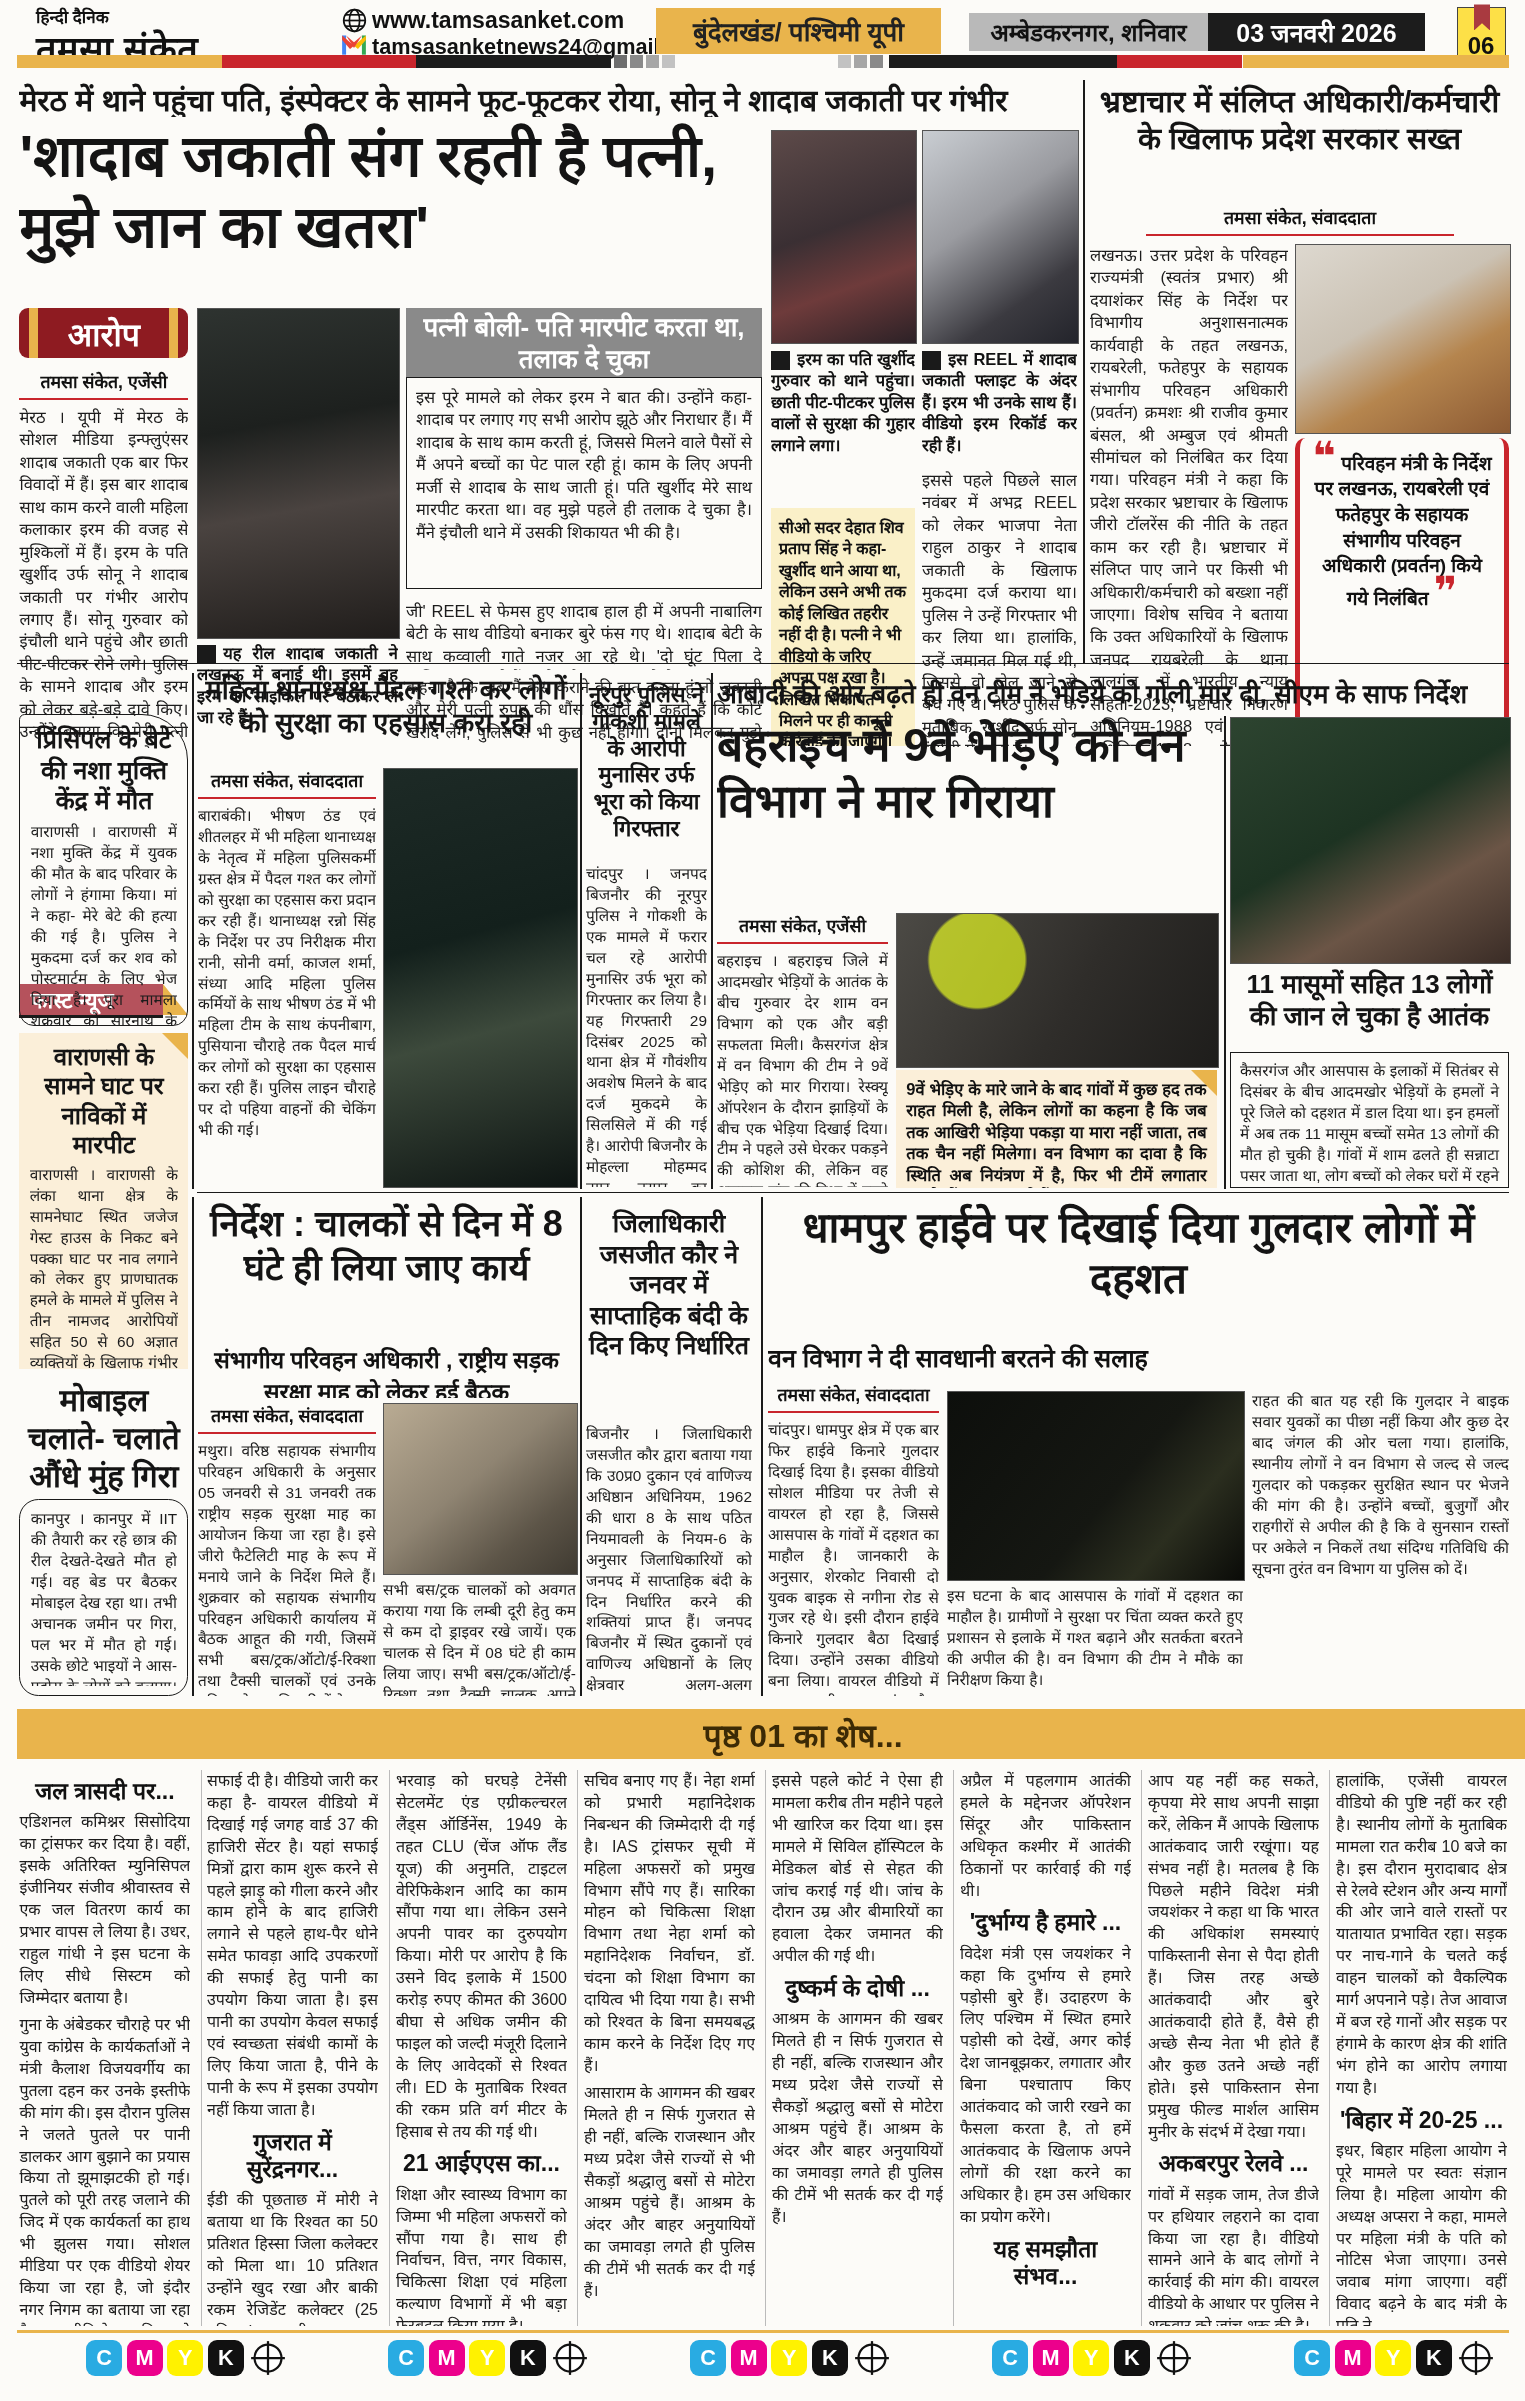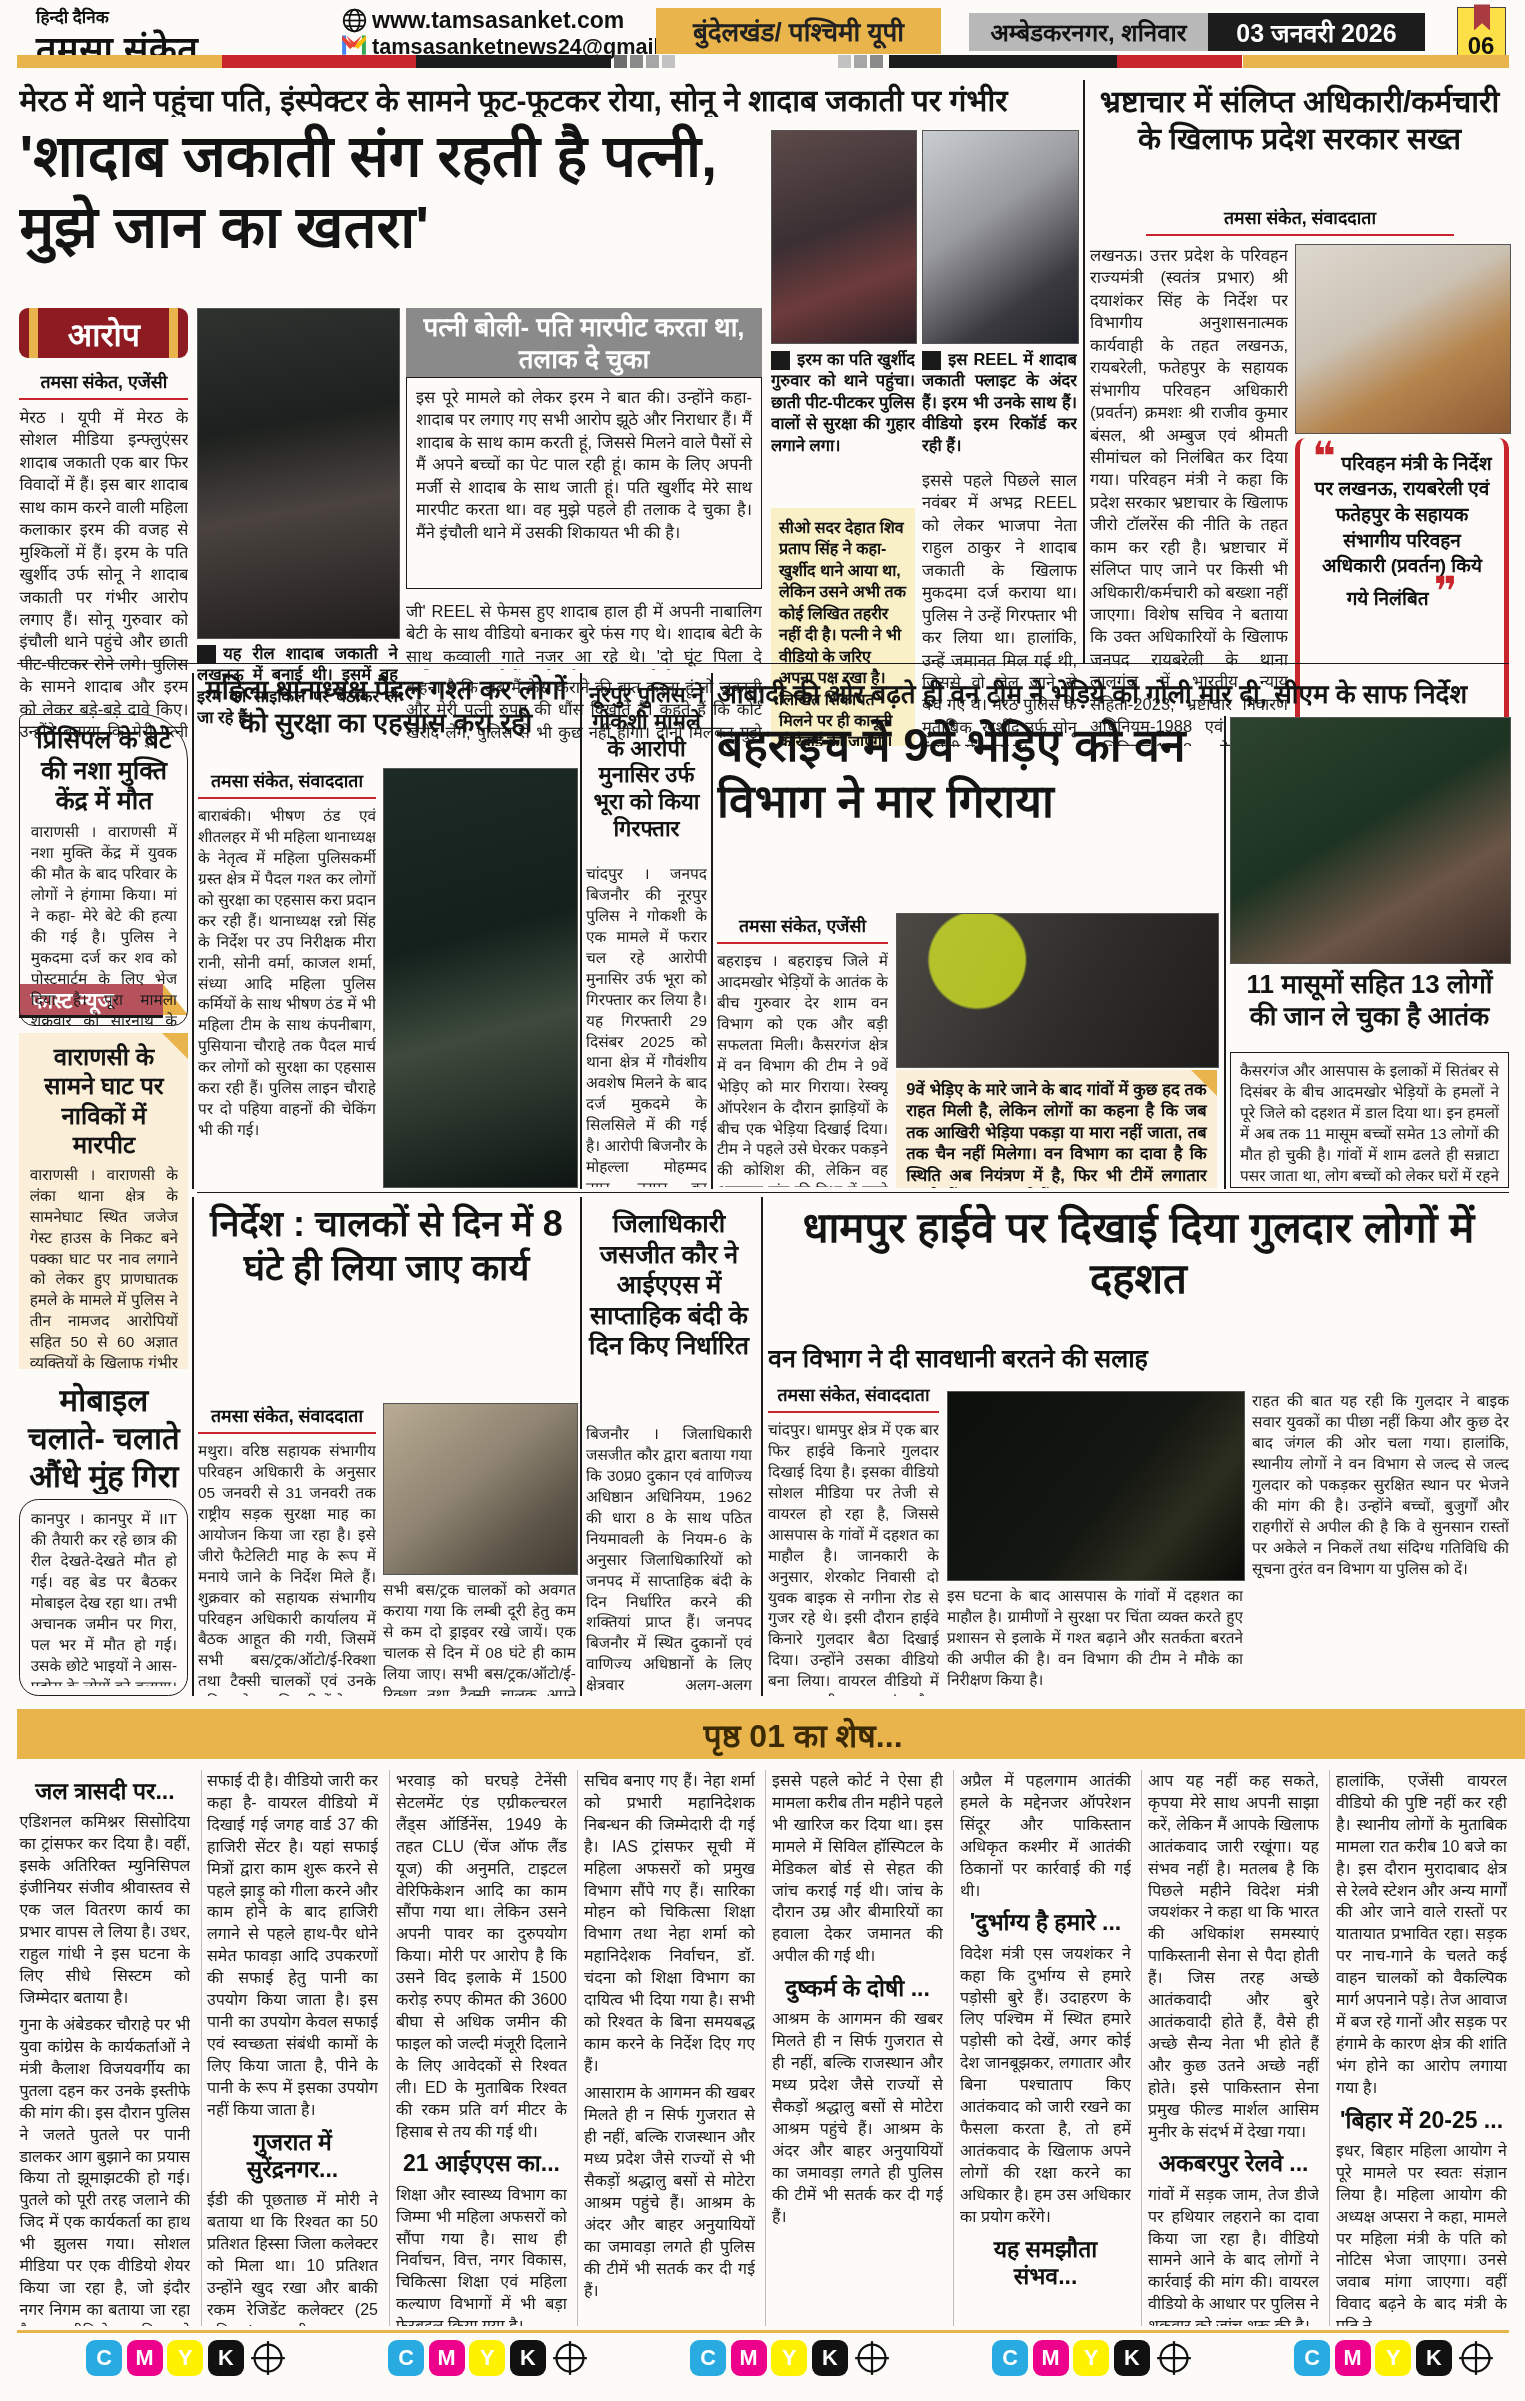--- a/index.html
+++ b/index.html
@@ -162,26 +162,27 @@
   <div class="abs photo" style="left:1230px;top:717px;width:279px;height:245px;background:linear-gradient(150deg,#2d4430 0%,#1d3322 45%,#6b5546 70%,#3a2c26 100%);"></div>
   <div class="abs hl center" style="left:1230px;top:969px;width:279px;height:78px;font-size:26px;overflow:hidden;">11 मासूमों सहित 13 लोगों की जान ले चुका है आतंक</div>
   <div class="abs borderbox body small" style="left:1230px;top:1052px;width:279px;height:136px;border-width:1.1px;">कैसरगंज और आसपास के इलाकों में सितंबर से दिसंबर के बीच आदमखोर भेड़ियों के हमलों ने पूरे जिले को दहशत में डाल दिया था। इन हमलों में अब तक 11 मासूम बच्चों समेत 13 लोगों की मौत हो चुकी है। गांवों में शाम ढलते ही सन्नाटा पसर जाता था, लोग बच्चों को लेकर घरों में रहने को मजबूर हो रहे थे। हमलों को लेकर शासन स्तर तक चिंता जताई गई।</div>
 
   <div class="abs hr" style="left:197px;top:1192px;width:1312px;"></div>
   <div class="abs vr" style="left:192px;top:1197px;height:499px;"></div>
   <div class="abs vr" style="left:580px;top:1197px;height:499px;"></div>
   <div class="abs vr" style="left:761px;top:1197px;height:499px;"></div>
 
   <div class="abs hl center" style="left:198px;top:1202px;width:377px;height:135px;font-size:36px;overflow:hidden;">निर्देश : चालकों से दिन में 8 घंटे ही लिया जाए कार्य</div>
+  <div class="abs subhead center" style="left:198px;top:1343px;width:377px;height:55px;font-size:23px;overflow:hidden;">संभागीय परिवहन अधिकारी , राष्ट्रीय सड़क सुरक्षा माह को लेकर हुई बैठक</div>
   <div class="abs byline" style="left:198px;top:1403px;width:178px;">तमसा संकेत, संवाददाता</div>
   <div class="abs photo" style="left:383px;top:1403px;width:193px;height:170px;background:linear-gradient(140deg,#b9ab93 0%,#8f8472 45%,#5d5548 75%,#3f3a31 100%);"></div>
   <div class="abs body small" style="left:198px;top:1441px;width:178px;height:255px;">मथुरा। वरिष्ठ सहायक संभागीय परिवहन अधिकारी के अनुसार 05 जनवरी से 31 जनवरी तक राष्ट्रीय सड़क सुरक्षा माह का आयोजन किया जा रहा है। इसे जीरो फैटेलिटी माह के रूप में मनाये जाने के निर्देश मिले हैं। शुक्रवार को सहायक संभागीय परिवहन अधिकारी कार्यालय में बैठक आहूत की गयी, जिसमें सभी बस/ट्रक/ऑटो/ई-रिक्शा तथा टैक्सी चालकों एवं उनके यूनियन के पदाधिकारियों के साथ जीरो फैटेलिटी हेतु बैठक आहूत की गयी, जिसमें सभी बस/ट्रक ऑपरेटरों को अपने वाहनों को मार्ग से भेजने से पूर्व ब्रेक सिस्टम, क्लच सिस्टम, फॉग लाइट, स्टेरिंग सिस्टम, बैक लाइट आदि को दुरुस्त रखने, वाहनों को रिफ्लेक्टर से आच्छादित करने तथा वाहनों में स्वच्छ इलैक्ट्रिक उपकरणों के प्रयोग की हिदायत दी गयी।</div>
   <div class="abs body small" style="left:383px;top:1580px;width:193px;height:116px;">सभी बस/ट्रक चालकों को अवगत कराया गया कि लम्बी दूरी हेतु कम से कम दो ड्राइवर रखे जायें। एक चालक से दिन में 08 घंटे ही काम लिया जाए। सभी बस/ट्रक/ऑटो/ई-रिक्शा तथा टैक्सी चालक अपने वाहनों में फर्स्ट एड बॉक्स रखना सुनिश्चित करें। सभी वाहनों में आपातकालीन खिड़की ऐसी जगह पर लगी होनी चाहिए जहाँ आपातकाल में आसानी से प्रयोग में लाई जा सके। कोहरे में अपने वाहन की धीमी गति में ही चलाएँ।</div>
 
-  <div class="abs hl center" style="left:586px;top:1208px;width:166px;height:209px;font-size:25px;overflow:hidden;">जिलाधिकारी जसजीत कौर ने आईएएस में साप्ताहिक बंदी के दिन किए निर्धारित</div>
+  <div class="abs hl center" style="left:586px;top:1208px;width:166px;height:209px;font-size:25px;overflow:hidden;">जिलाधिकारी जसजीत कौर ने जनवर में साप्ताहिक बंदी के दिन किए निर्धारित</div>
   <div class="abs body small" style="left:586px;top:1424px;width:166px;height:272px;">बिजनौर । जिलाधिकारी जसजीत कौर द्वारा बताया गया कि उ0प्र0 दुकान एवं वाणिज्य अधिष्ठान अधिनियम, 1962 की धारा 8 के साथ पठित नियमावली के नियम-6 के अनुसार जिलाधिकारियों को जनपद में साप्ताहिक बंदी के दिन निर्धारित करने की शक्तियां प्राप्त हैं। जनपद बिजनौर में स्थित दुकानों एवं वाणिज्य अधिष्ठानों के लिए क्षेत्रवार अलग-अलग साप्ताहिक बंदी के दिन निर्धारित किए गए हैं। नगर पंचायतों में समस्त प्रतिष्ठान/समस्त दुकानों तथा फोटो स्टेट/कॉपी करने वाली दुकानों के लिए रविवार साप्ताहिक बन्दी दिन घोषित किया जाता है। चांदपुर, नजीबाबाद के लिए बृहस्पतिवार, किरतपुर, स्योहारा, मण्डावर, बढापुर व अफजलगढ के लिए शुक्रवार है।</div>
 
   <div class="abs hl" style="left:768px;top:1202px;width:741px;height:131px;font-size:42px;overflow:hidden;text-align:center;">धामपुर हाईवे पर दिखाई दिया गुलदार लोगों में दहशत</div>
   <div class="abs subhead" style="left:768px;top:1340px;width:513px;height:34px;font-size:25px;overflow:hidden;">वन विभाग ने दी सावधानी बरतने की सलाह</div>
   <div class="abs byline" style="left:768px;top:1382px;width:171px;">तमसा संकेत, संवाददाता</div>
   <div class="abs body small" style="left:768px;top:1420px;width:171px;height:276px;">चांदपुर। धामपुर क्षेत्र में एक बार फिर हाईवे किनारे गुलदार दिखाई दिया है। इसका वीडियो सोशल मीडिया पर तेजी से वायरल हो रहा है, जिससे आसपास के गांवों में दहशत का माहौल है। जानकारी के अनुसार, शेरकोट निवासी दो युवक बाइक से नगीना रोड से गुजर रहे थे। इसी दौरान हाईवे किनारे गुलदार बैठा दिखाई दिया। उन्होंने उसका वीडियो बना लिया। वायरल वीडियो में गुलदार पूरी तरह शांत बैठा नजर आ रहा है, जो गांव के साइन बोर्ड के पास सड़क किनारे बैठा साफ दिखाई दे रहा है।</div>
   <div class="abs photo" style="left:947px;top:1391px;width:296px;height:188px;background:linear-gradient(130deg,#0d0f0c 0%,#151712 55%,#2b2e1f 75%,#0a0b08 100%),radial-gradient(circle at 78% 35%,#39413a 0 10%,transparent 11%);"></div>
   <div class="abs body small" style="left:947px;top:1586px;width:296px;height:111px;">इस घटना के बाद आसपास के गांवों में दहशत का माहौल है। ग्रामीणों ने सुरक्षा पर चिंता व्यक्त करते हुए प्रशासन से इलाके में गश्त बढ़ाने और सतर्कता बरतने की अपील की है। वन विभाग की टीम ने मौके का निरीक्षण किया है।</div>
   <div class="abs body small" style="left:1252px;top:1391px;width:257px;height:306px;">राहत की बात यह रही कि गुलदार ने बाइक सवार युवकों का पीछा नहीं किया और कुछ देर बाद जंगल की ओर चला गया। हालांकि, स्थानीय लोगों ने वन विभाग से जल्द से जल्द गुलदार को पकड़कर सुरक्षित स्थान पर भेजने की मांग की है। उन्होंने बच्चों, बुजुर्गों और राहगीरों से अपील की है कि वे सुनसान रास्तों पर अकेले न निकलें तथा संदिग्ध गतिविधि की सूचना तुरंत वन विभाग या पुलिस को दें।</div>
 

